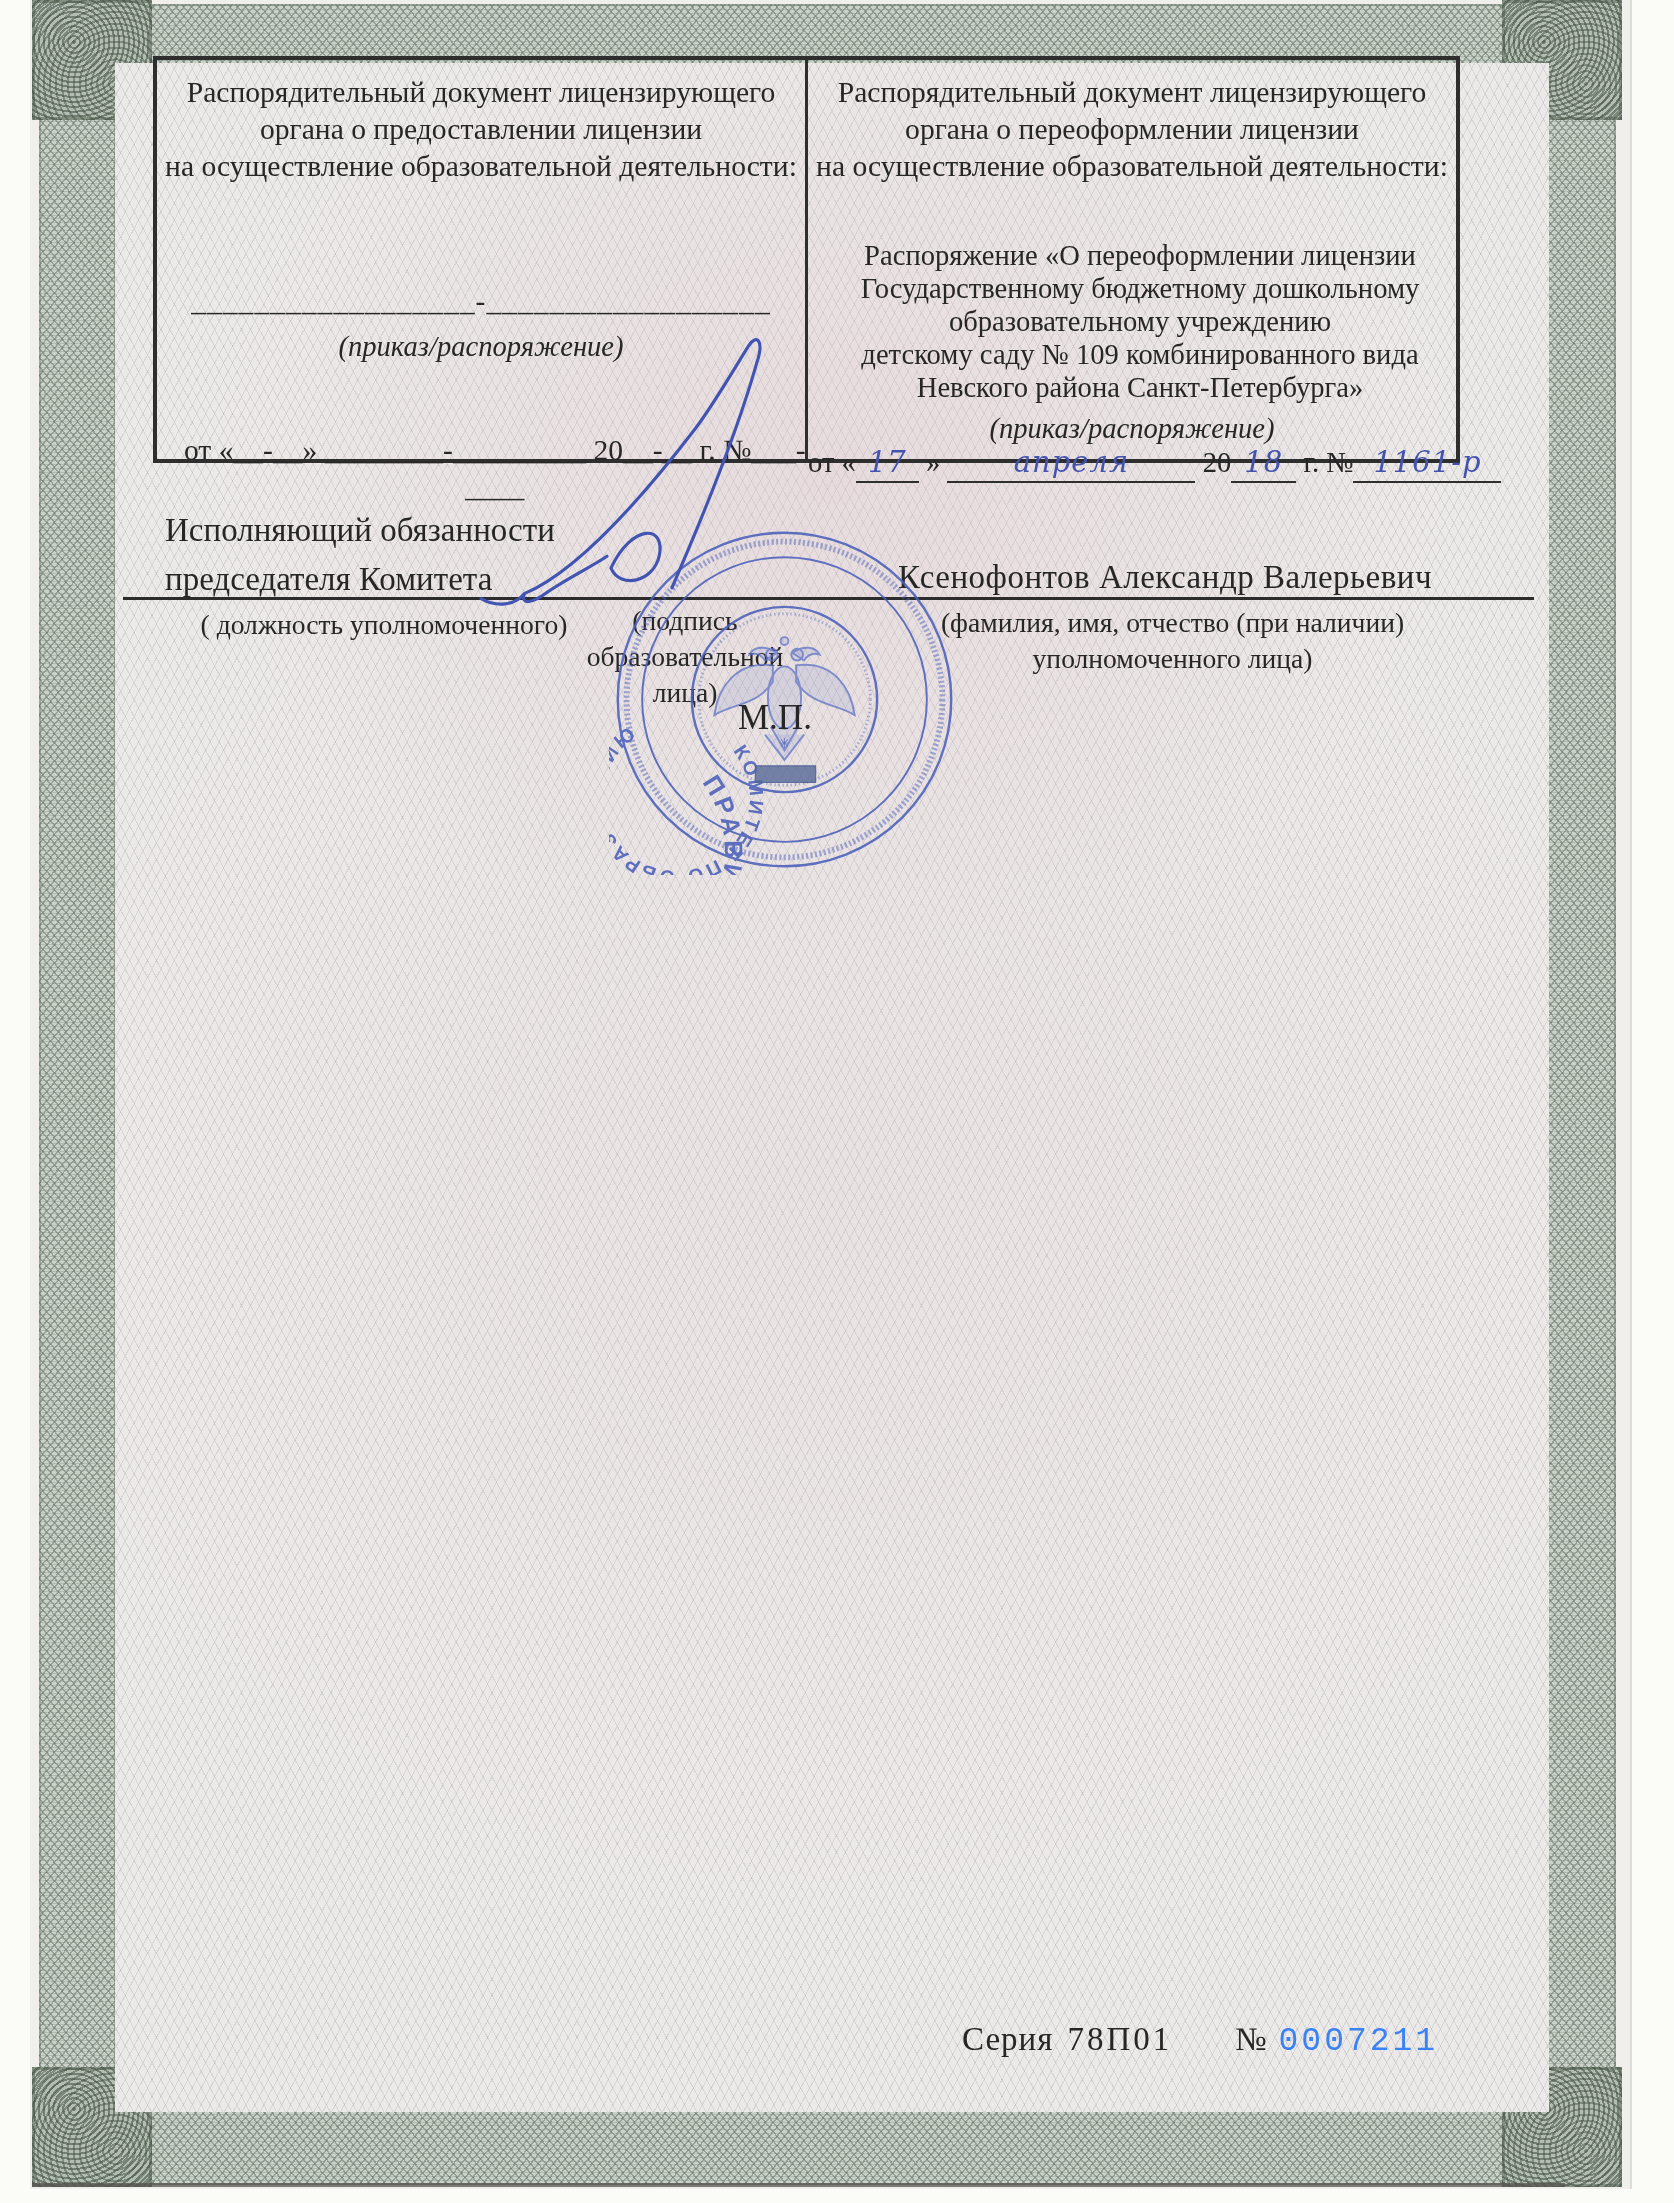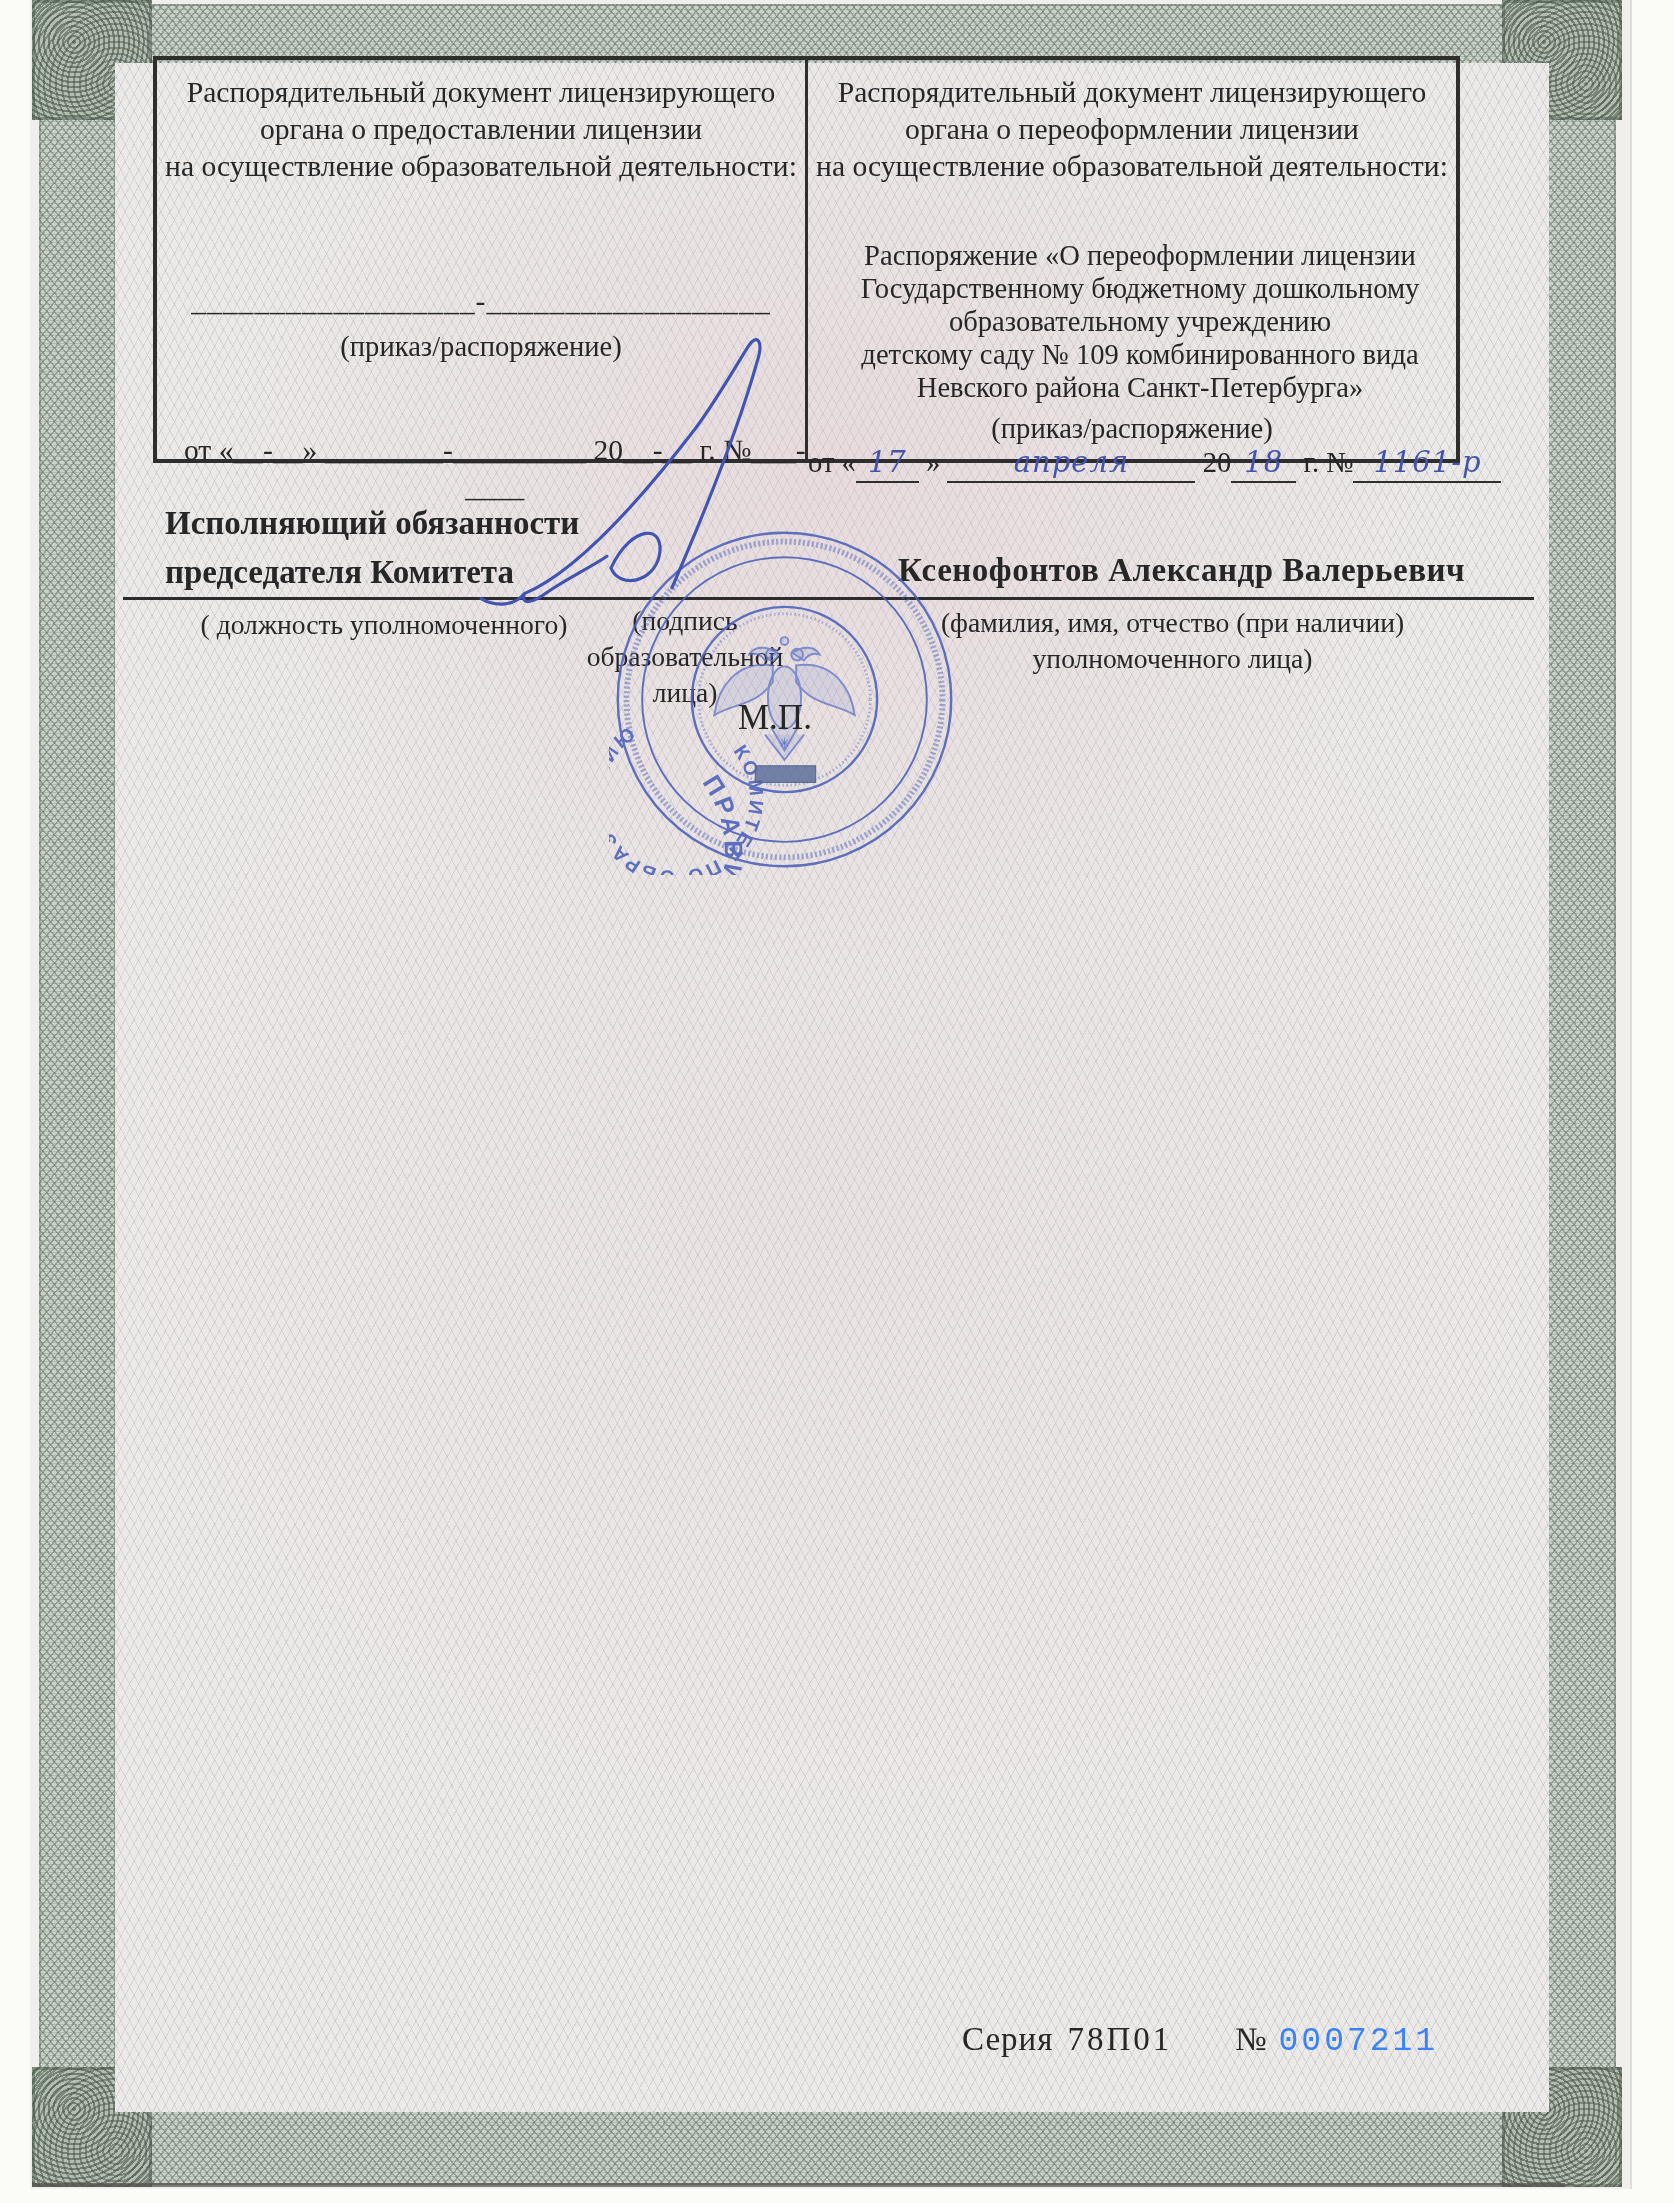--- a/index.html
+++ b/index.html
@@ -56,38 +56,38 @@
   
   .doc-table{
     position:absolute;left:153px;top:56px;width:1307px;height:407px;
     border:4.9px solid #2e2e2e;box-sizing:border-box;
     display:flex;z-index:2;
   }
   .cell{flex:1;position:relative;font-size:29.6px;line-height:37px;text-align:center;}
   .cell-left{border-right:3.9px solid #2e2e2e;}
   .cell-title{position:absolute;left:0;top:13.8px;width:100%;}
   .blank-line{position:absolute;left:0;top:223px;width:100%;letter-spacing:1px;}
-  .cap{position:absolute;left:0;width:100%;font-size:28.6px;}
+  .cap{position:absolute;left:0;width:100%;font-size:28.6px;font-style:italic;}
   .cell-left .cap{top:268px;}
   .date-line-left{position:absolute;left:13.8px;top:372px;width:100%;text-align:center;font-size:29.6px;}
   .order-block{position:absolute;left:0;top:179px;width:100%;font-size:28.6px;line-height:33px;margin-left:8px;}
   .cell-right .cap{top:350px;}
   .date-line-right{position:absolute;left:0;top:384px;width:100%;font-size:28.6px;white-space:nowrap;}
   .fill{display:inline-block;border-bottom:2px solid #2e2e2e;text-align:center;vertical-align:baseline;}
   .hw{
     font-family:"DejaVu Serif", serif;font-style:italic;
     color:#4353ae;font-size:29px;letter-spacing:1px;
   }
   .f-day{width:63px;}
   .f-month{width:248px;}
   .f-year{width:65px;}
   .f-num{width:148px;}
 
   
-  .bold-line{position:absolute;font-weight:bold;font-size:33px;z-index:2;}
+  .bold-line{position:absolute;font-weight:normal;font-size:33px;z-index:2;margin-top:7px;}
   .pos1{left:165px;top:505px;}
   .pos2{left:165px;top:554px;}
   .sig-name{left:898px;top:552px;letter-spacing:0.5px;}
   .rule{position:absolute;left:123px;top:597px;width:1411px;height:3px;background:#2c2c2c;z-index:2;}
   .caption{position:absolute;font-size:27.6px;line-height:36px;z-index:2;text-align:center;}
   .cap-dolzh{left:177px;top:607px;width:414px;}
   .cap-podpis{left:552px;top:603px;width:266px;}
   .cap-fam{left:887px;top:605px;width:571px;text-align:center;}
   .mp{position:absolute;left:726px;top:698px;font-size:35px;z-index:6;margin-left:12px;}
 

